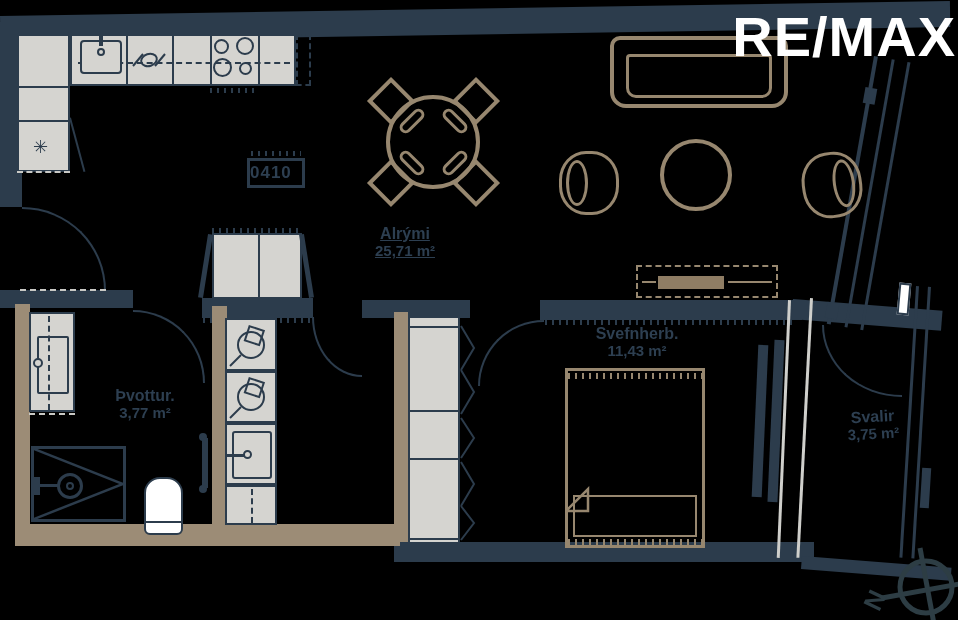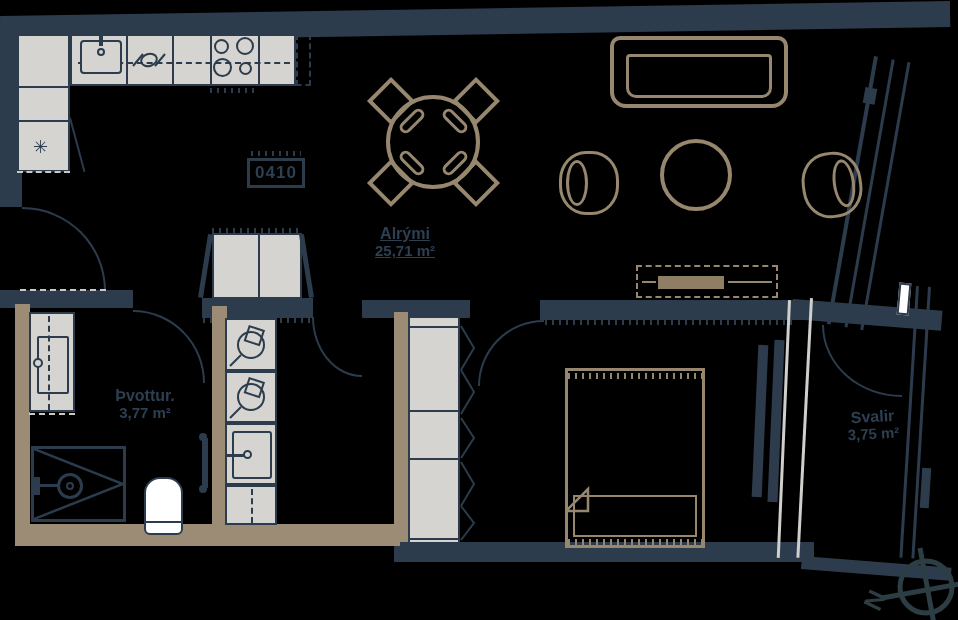--- a/index.html
+++ b/index.html
@@ -19,21 +19,21 @@
   .arc-ne{border-top:2px solid var(--wall,#2c3c4c);border-right:2px solid var(--wall,#2c3c4c);
           border-top-right-radius:100% 100%;box-sizing:border-box;}
   .arc-nw{border-top:2px solid var(--wall,#2c3c4c);border-left:2px solid var(--wall,#2c3c4c);
           border-top-left-radius:100% 100%;box-sizing:border-box;}
   .arc-sw{border-bottom:2px solid var(--wall,#2c3c4c);border-left:2px solid var(--wall,#2c3c4c);
           border-bottom-left-radius:100% 100%;box-sizing:border-box;}
   .room-label{color:var(--text,#2d3f51);font-weight:bold;text-align:center;line-height:1.12;font-size:15px;}
   .room-label .rn{font-size:16px;display:block;}
   .logo{color:var(--logo,#fff);font-weight:800;font-size:56px;letter-spacing:1px;white-space:nowrap;z-index:50;}
   .unitbox{border:3px solid var(--wall,#2c3c4c);color:var(--text,#2d3f51);font-weight:bold;font-size:17px;
-           display:flex;align-items:center;justify-content:center;box-sizing:border-box;letter-spacing:1px;}
+           display:flex;align-items:center;box-sizing:border-box;letter-spacing:1px;}
   .dash-navy-v{border-left:2px dashed var(--wall,#2c3c4c);}
   .dash-navy-h{border-top:2px dashed var(--wall,#2c3c4c);}
   .dash-light-h{border-top:2px dashed #c9c9c5;}
   svg{display:block;}
 </style>
 </head>
 <body>
 
 <div id="canvas">
 
@@ -218,29 +218,34 @@
     <div class="abs outline-tan" style="left:4px;top:6px;width:22px;height:46px;border-width:3px;border-radius:50%;"></div>
   </div>
   <div class="abs outline-tan" style="left:802px;top:152px;width:60px;height:66px;border-width:3.5px;border-radius:45%;transform:rotate(-8deg);">
     <div class="abs outline-tan" style="right:4px;top:6px;width:22px;height:48px;border-width:3px;border-radius:50%;"></div>
   </div>
 
   <div class="abs room-label" style="left:340px;top:225px;width:130px;text-decoration:underline;">
     <span class="rn">Alrými</span>
     <span>25,71 m²</span>
   </div>
+  <div class="abs room-label" style="left:572px;top:325px;width:130px;">
+    <span class="rn">Svefnherb.</span>
+    <span>11,43 m²</span>
+  </div>
   <div class="abs room-label" style="left:80px;top:387px;width:130px;">
     <span class="rn">Þvottur.</span>
     <span>3,77 m²</span>
   </div>
   <div class="abs room-label" style="left:808px;top:408px;width:130px;transform:rotate(-3deg);">
     <span class="rn">Svalir</span>
     <span>3,75 m²</span>
   </div>
 
+  <div class="abs logo" style="right:2px;top:4px;">RE/MAX</div>
 
   <svg class="abs" width="100" height="80" viewBox="0 0 100 80" style="left:858px;top:540px;color:var(--compass,#2d3d44);">
     <circle cx="68" cy="47" r="26" fill="none" stroke="currentColor" stroke-width="5"></circle>
     <line x1="24" y1="58" x2="112" y2="42" stroke="currentColor" stroke-width="5"></line>
     <line x1="62" y1="8" x2="76" y2="84" stroke="currentColor" stroke-width="5"></line>
     <text x="8" y="68" font-size="26" font-weight="bold" fill="currentColor" font-family="Liberation Sans, sans-serif" transform="rotate(-65 18 60)">N</text>
   </svg>
 
 </div>
 

